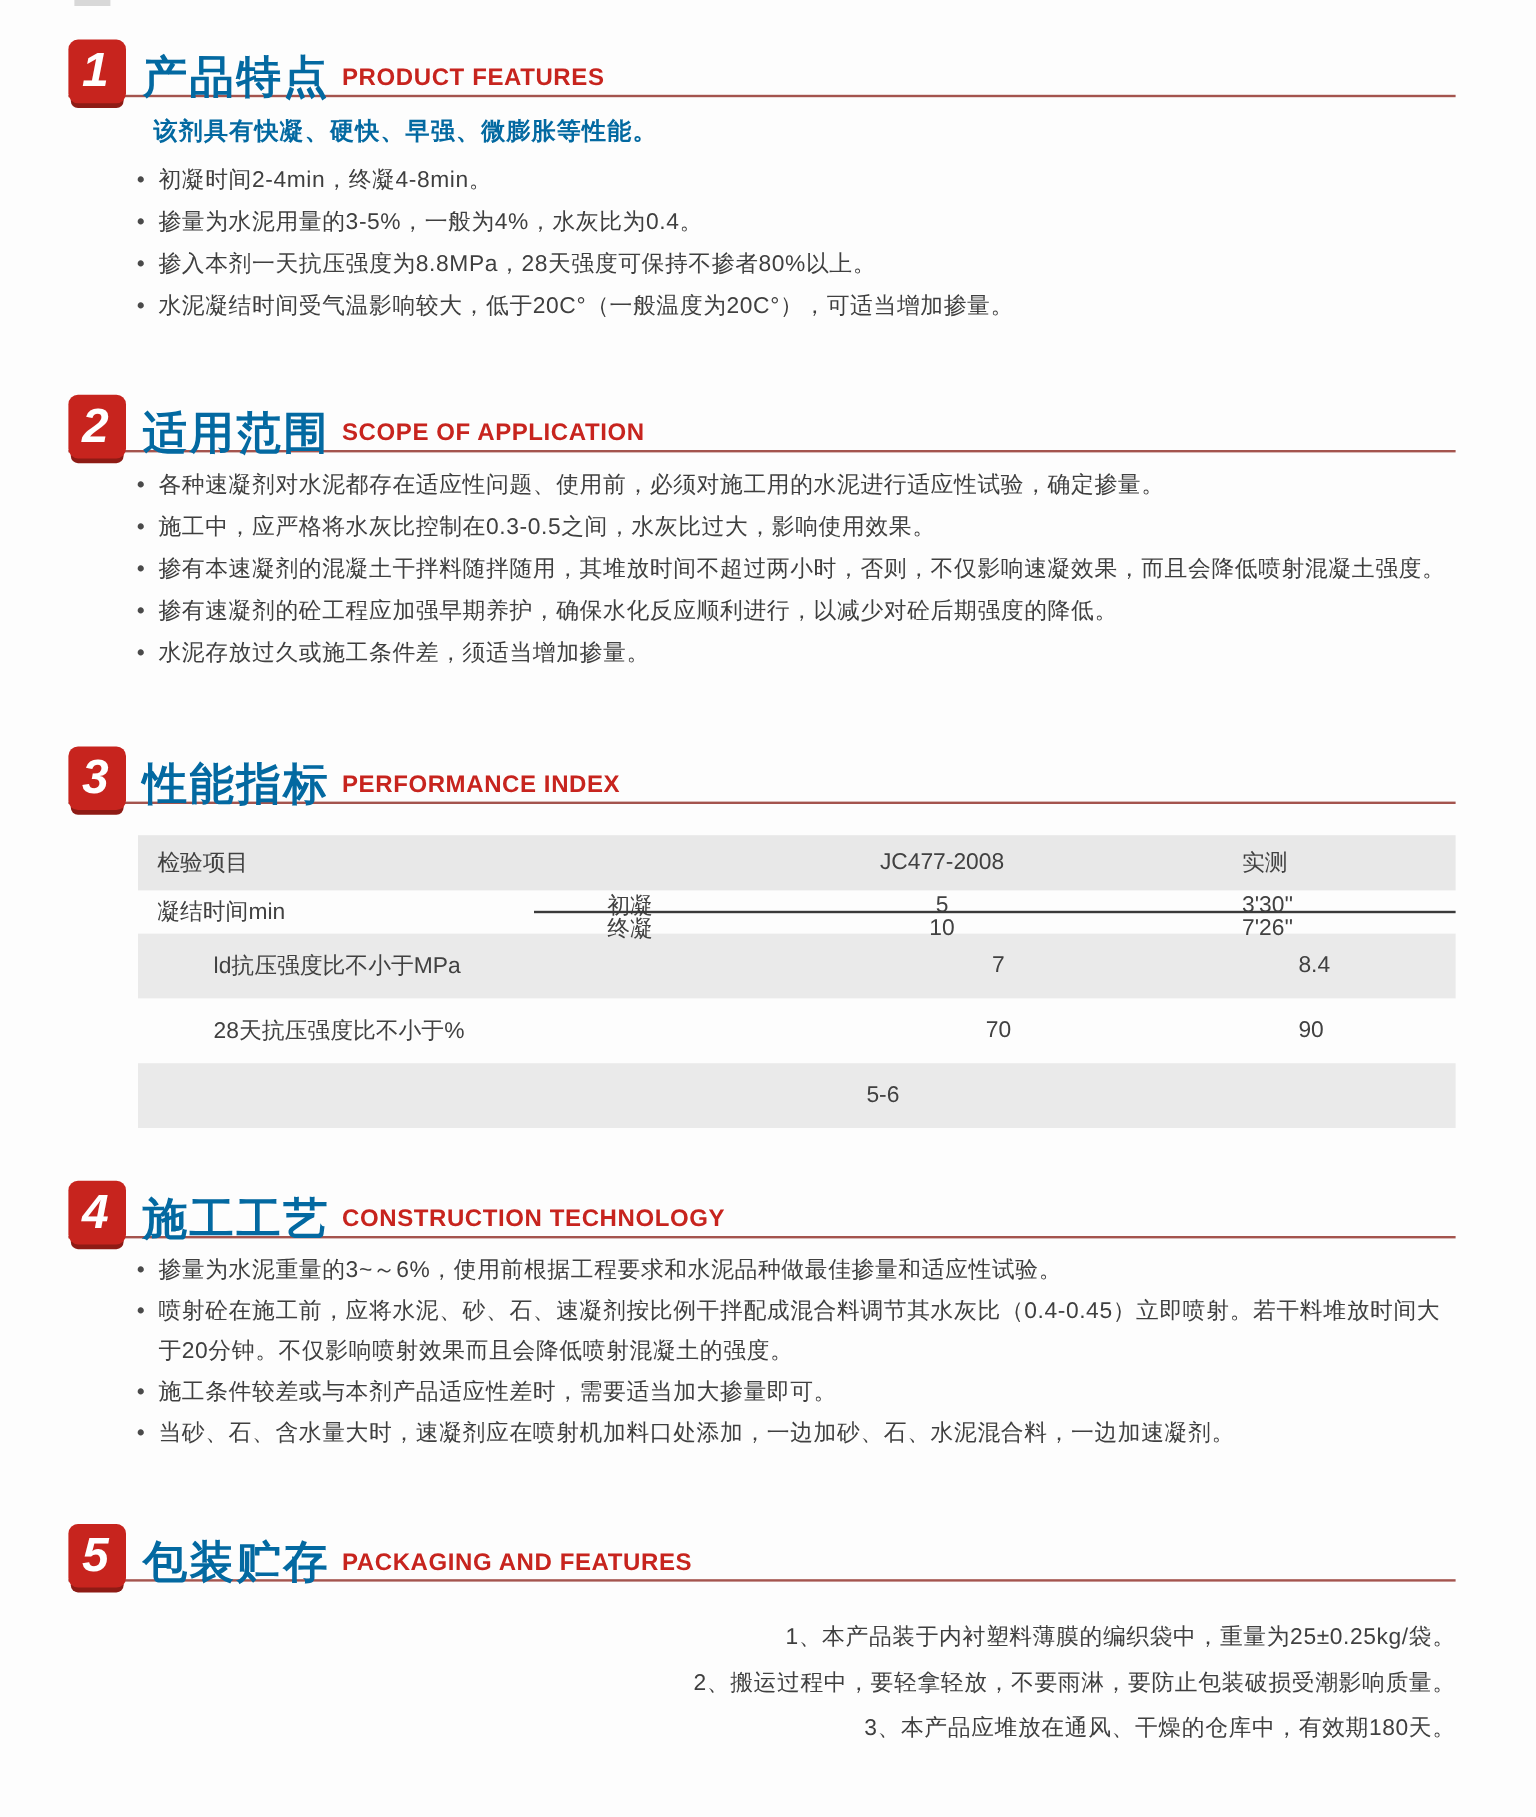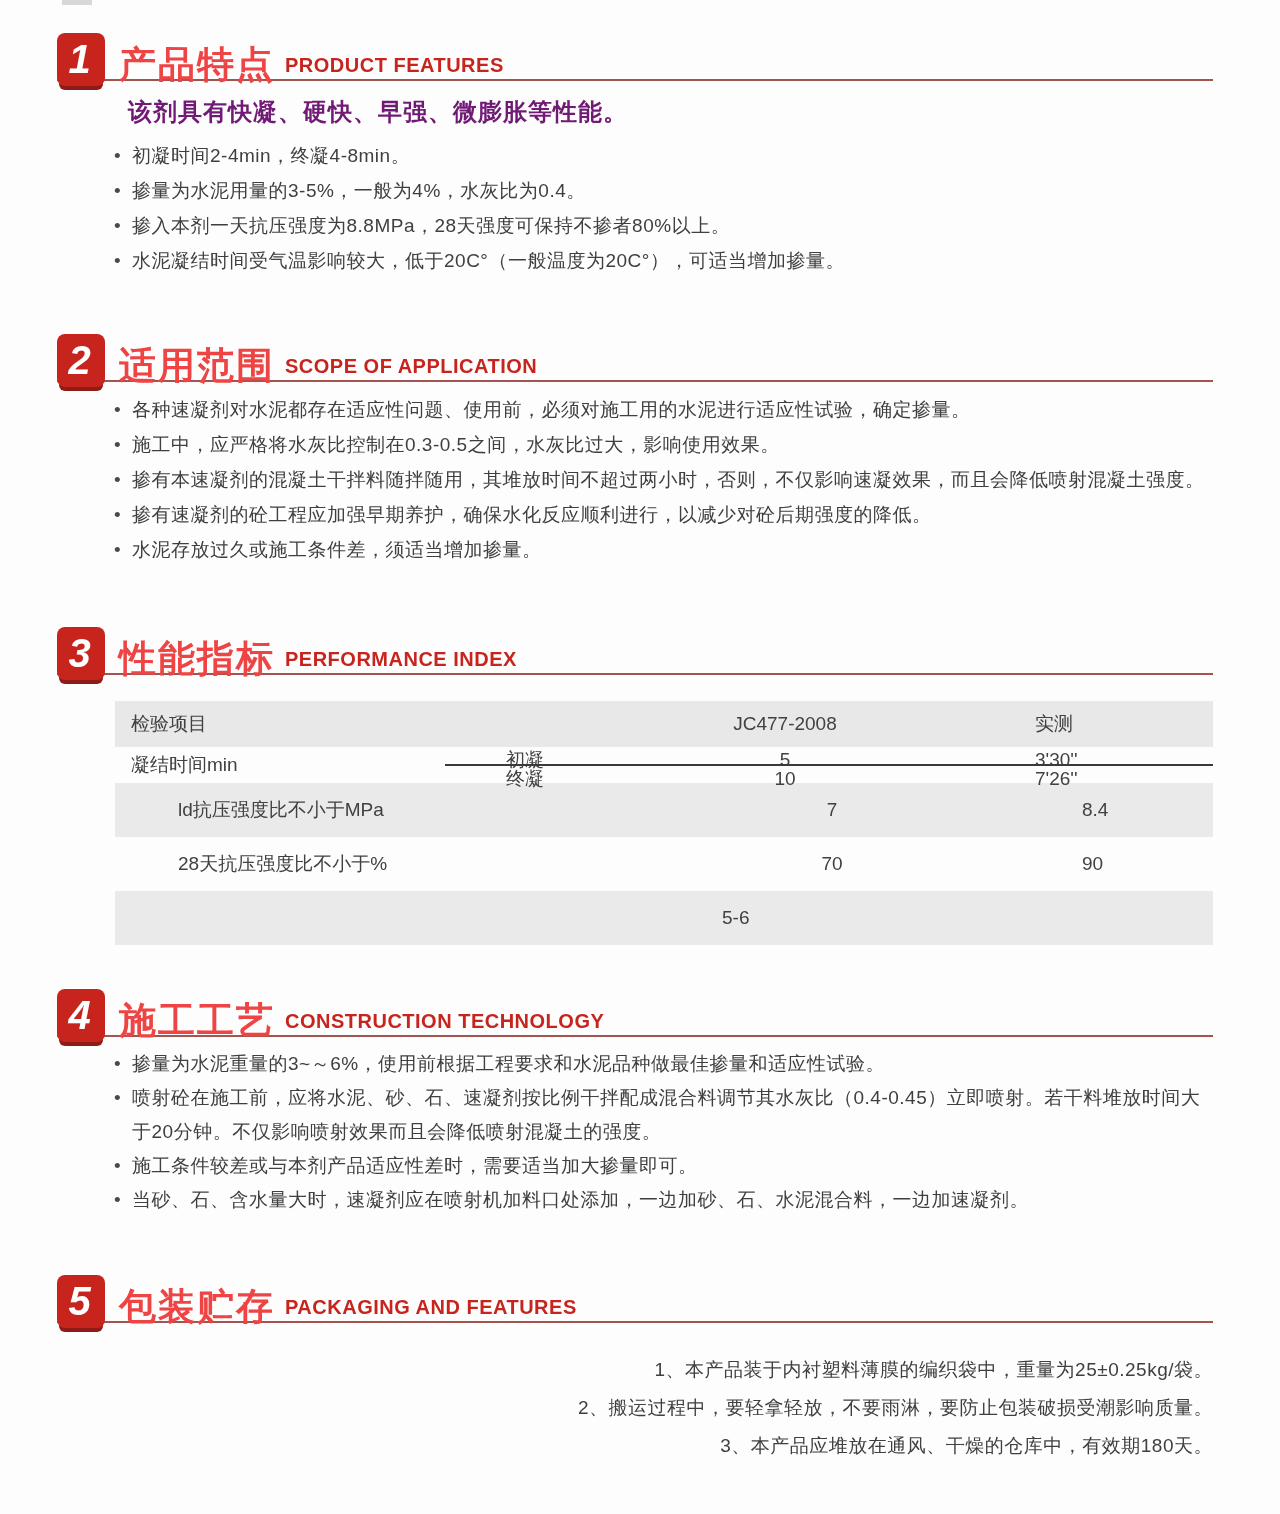--- a/index.html
+++ b/index.html
@@ -22,28 +22,28 @@
   }
   .badge{
     flex:0 0 auto;width:48px;height:53px;margin-bottom:-7px;
     background:#c7241e;border-radius:8px;
     color:#ffffff;font-size:40px;font-weight:bold;font-style:italic;
     display:flex;align-items:center;justify-content:center;
     box-shadow:0 6px 0 -2px #8e1b15;
     padding-right:3px;box-sizing:border-box;
   }
   .sec-title{
-    margin:0 0 -4px 14px;font-size:37px;line-height:1;font-weight:bold;color:#ef4444;
+    margin:0 0 -4px 14px;font-size:37px;line-height:1;font-weight:bold;color:#0369a1;
     letter-spacing:2px;
   }
   .sec-subtitle{
     margin:0 0 2px 10px;font-size:20px;font-weight:bold;color:#c7241e;letter-spacing:0.5px;
   }
 
-  .intro{margin:15px 0 0 71px;font-size:24px;font-weight:bold;color:#701a75;letter-spacing:1px;}
+  .intro{margin:15px 0 0 71px;font-size:20px;font-weight:bold;color:#0369a1;letter-spacing:1px;}
 
   ul.bullets{list-style:none;margin:10px 0 0 55px;padding:0;}
   ul.bullets li{
     position:relative;padding-left:20px;font-size:19px;line-height:35px;color:#3f3f3f;
     letter-spacing:0.5px;
   }
   ul.bullets li::before{content:"•";position:absolute;left:2px;top:0;color:#4a4a4a;}
 
   .sec4 ul.bullets li{line-height:34px;}
 

